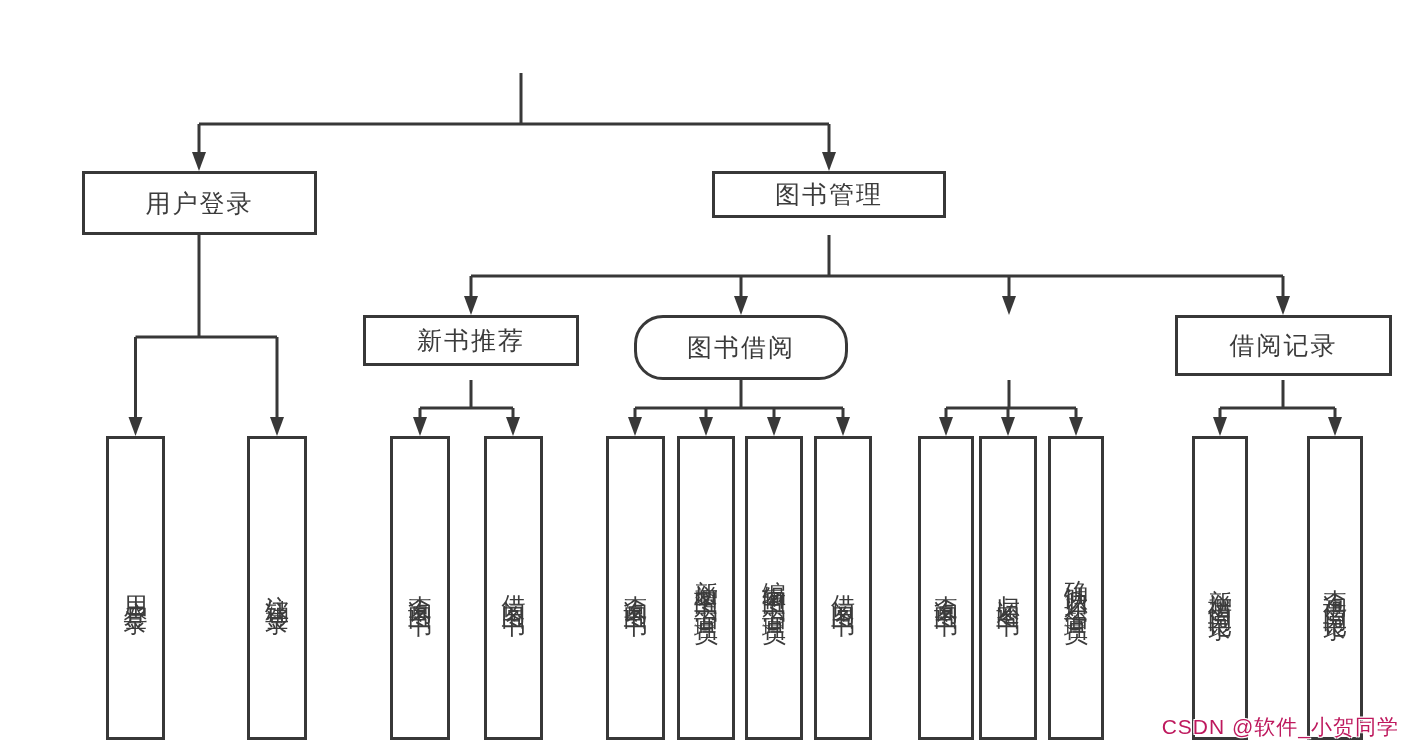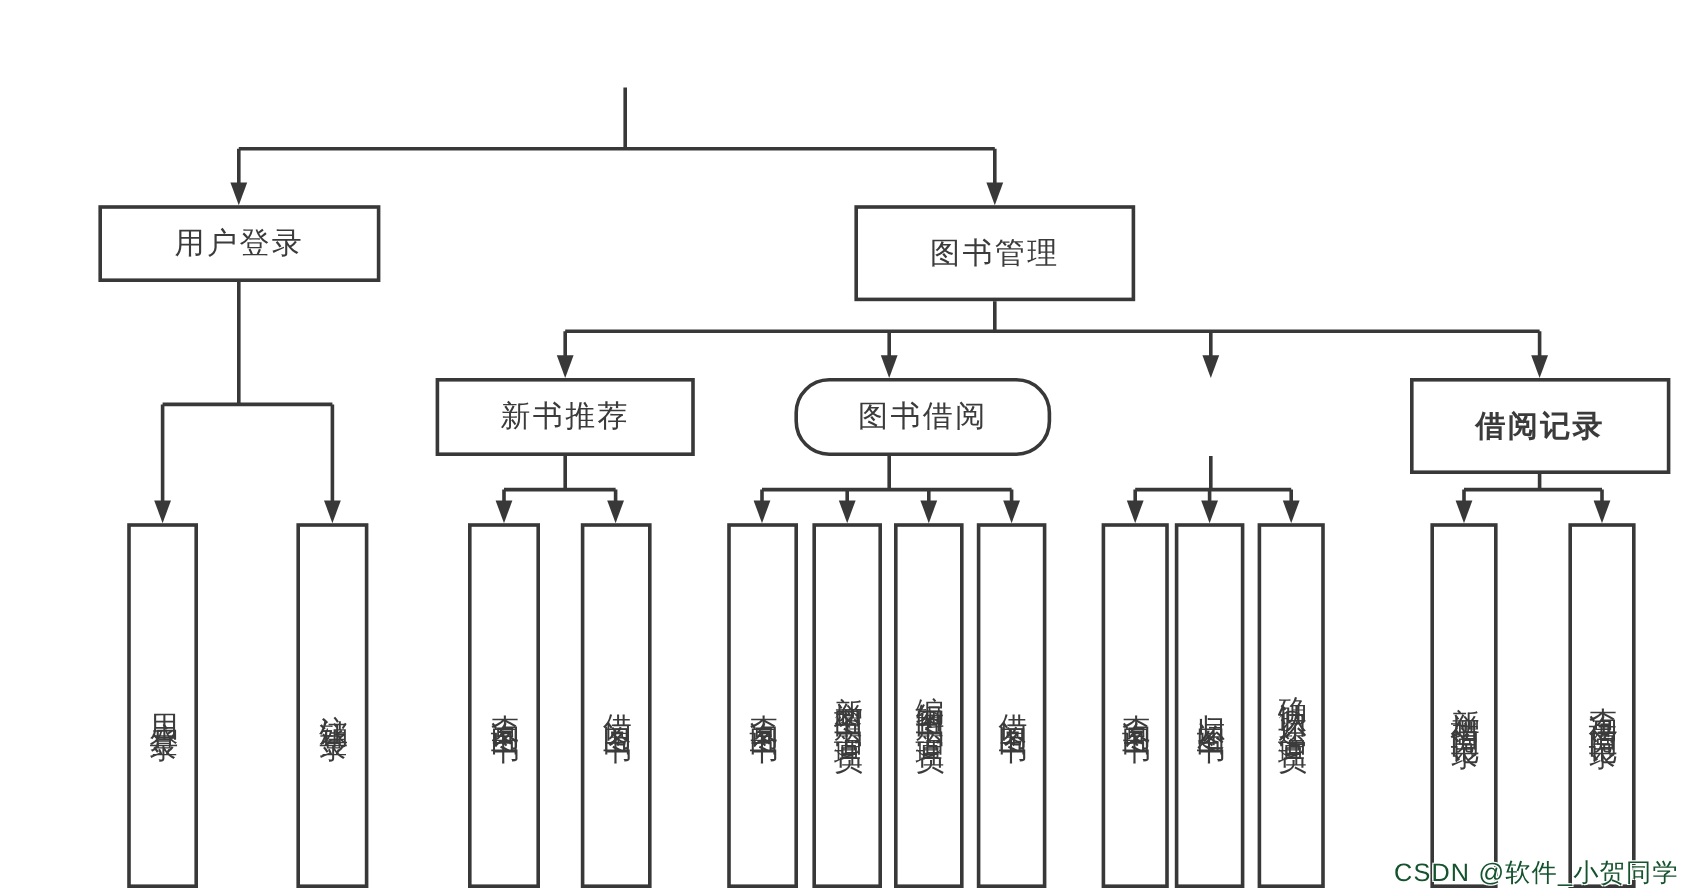--- a/index.html
+++ b/index.html
@@ -46,21 +46,21 @@
     letter-spacing: 6px;
     white-space: normal;
   }
   .watermark {
     position: absolute;
     right: 6px;
     bottom: 6px;
     z-index: 3;
     font-size: 21px;
     letter-spacing: 1px;
-    color: #14532d;
+    color: #be185d;
     text-shadow: 1px 1px 0 #ffffff, -1px -1px 0 #ffffff, 1px -1px 0 #ffffff, -1px 1px 0 #ffffff;
     white-space: nowrap;
   }
 </style>
 </head>
 <body>
 
 <div class="stage">
 
   <svg class="wires" viewBox="0 0 1405 747" xmlns="http://www.w3.org/2000/svg">
@@ -91,25 +91,25 @@
       <polygon points="939,417 953,417 946,436"></polygon>
       <polygon points="1001,417 1015,417 1008,436"></polygon>
       <polygon points="1069,417 1083,417 1076,436"></polygon>
       <polygon points="1213,417 1227,417 1220,436"></polygon>
       <polygon points="1328,417 1342,417 1335,436"></polygon>
     </g>
   </svg>
 
 
   <div class="box" style="left:82px; top:171px; width:235px; height:64px;">用户登录</div>
-  <div class="box" style="left:712px; top:171px; width:234px; height:80px;">图书管理</div>
+  <div class="box" style="left:712px; top:171px; width:234px; height:47px;">图书管理</div>
 
-  <div class="box" style="left:363px; top:315px; width:216px; height:65px;">新书推荐</div>
-  <div class="box" style="left:662px; top:315px; width:214px; height:65px;border-radius:29px;">图书借阅</div>
-  <div class="box" style="left:1175px; top:315px; width:217px; height:80px;font-weight:bold;">借阅记录</div>
+  <div class="box" style="left:363px; top:315px; width:216px; height:51px;">新书推荐</div>
+  <div class="box" style="left:634px; top:315px; width:214px; height:65px;border-radius:29px;">图书借阅</div>
+  <div class="box" style="left:1175px; top:315px; width:217px; height:61px;">借阅记录</div>
 
   <div class="box v" style="left:106px; top:436px; width:59px; height:304px;">用户登录</div>
   <div class="box v" style="left:247px; top:436px; width:60px; height:304px;">注销登录</div>
 
   <div class="box v" style="left:390px; top:436px; width:60px; height:304px;">查询图书</div>
   <div class="box v" style="left:484px; top:436px; width:59px; height:304px;">借阅图书</div>
 
   <div class="box v" style="left:606px; top:436px; width:59px; height:304px;">查询图书</div>
   <div class="box v" style="left:677px; top:436px; width:58px; height:304px;">新增图书（管理员）</div>
   <div class="box v" style="left:745px; top:436px; width:58px; height:304px;">编辑图书（管理员）</div>

